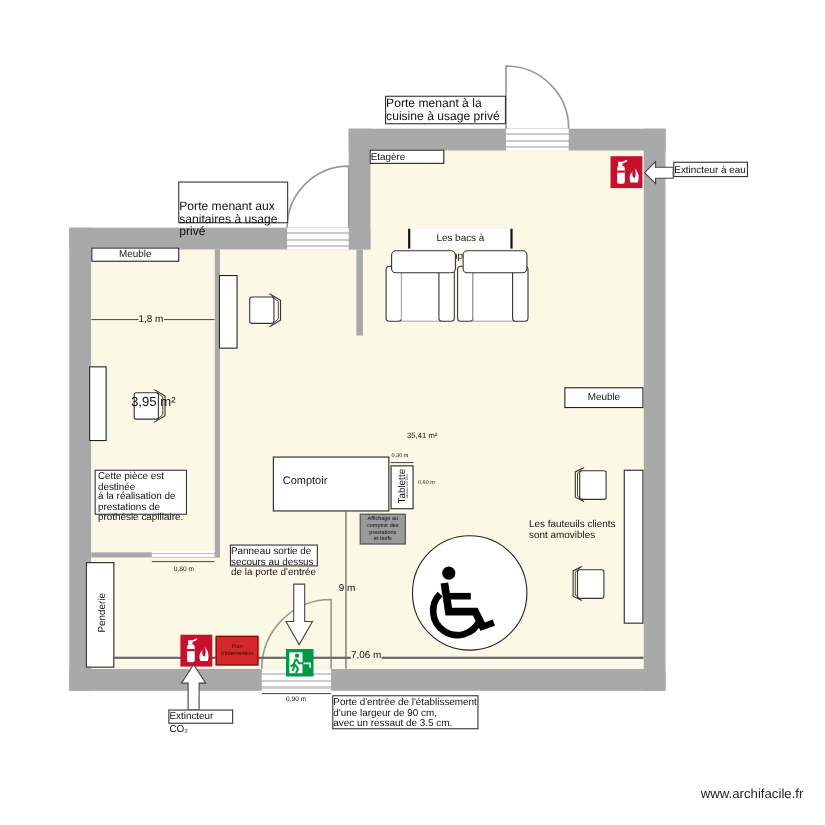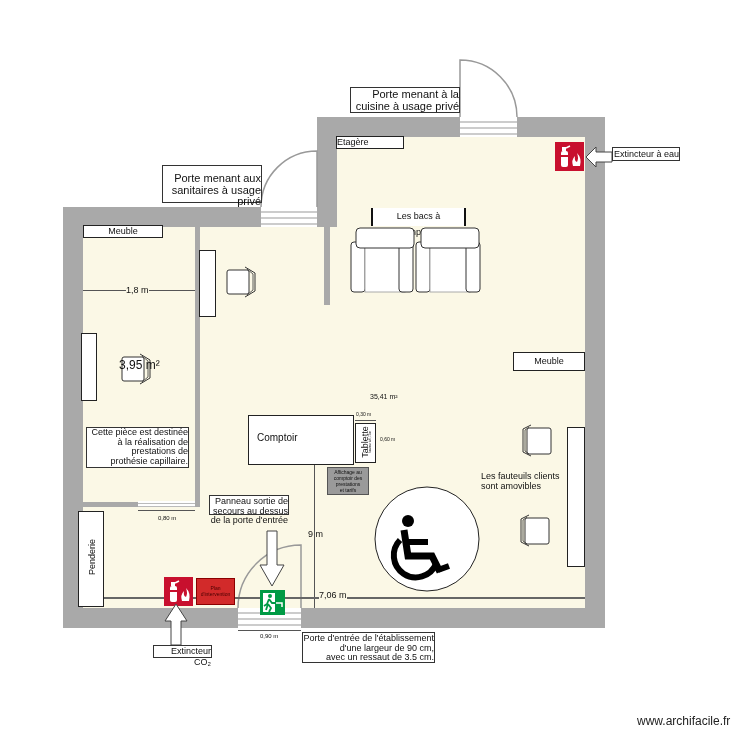--- a/index.html
+++ b/index.html
@@ -2,21 +2,21 @@
 <html><head>
 <meta charset="utf-8">
 <style>
   * { box-sizing: border-box; margin: 0; padding: 0; }
   html, body { width: 750px; height: 750px; background: #ffffff; overflow: hidden; }
   body { position: relative; font-family: "Liberation Sans", sans-serif; color: #111; }
   .abs { position: absolute; }
   .wall { position: absolute; background: #a9a9a9; }
   .floor { position: absolute; background: #fbf8e6; }
   .furn { position: absolute; background: #ffffff; border: 1px solid #222; }
-  .label-box { position: absolute; background: #fff; border: 1px solid #333; text-align: right; line-height: 1.05; }
+  .label-box { position: absolute; background: #fff; border: 1px solid #333; text-align: left; line-height: 1.05; }
   .txt { position: absolute; white-space: nowrap; }
   .dim-line { position: absolute; background: #555; }
   .door-strip { position: absolute; background: #fff; }
   svg { position: absolute; overflow: visible; }
 </style>
 </head>
 <body>
 
 <div class="wall" style="left:317px;top:117px;width:288px;height:20px;"></div>
 <div class="wall" style="left:585px;top:117px;width:20px;height:511px;"></div>
@@ -43,21 +43,21 @@
 <svg style="left:0;top:0;" width="750" height="750">
   <path d="M460 117 L460 60 A57 57 0 0 1 517 117" fill="none" stroke="#999" stroke-width="1.5"></path>
   <path d="M261 207 A56 56 0 0 1 317 151 L317 207" fill="none" stroke="#999" stroke-width="1.5"></path>
   <path d="M238 608 A63 63 0 0 1 301 545 L301 608" fill="none" stroke="#999" stroke-width="1.5"></path>
 </svg>
 
 <div class="label-box" style="left:350px;top:87px;width:110px;height:26px;font-size:11px;padding-top:1px;">
   <div>Porte menant à la</div>
   <div>cuisine à usage privé</div>
 </div>
-<div class="label-box" style="left:162px;top:165px;width:100px;height:38px;font-size:11px;padding-top:7px;">
+<div class="label-box" style="left:162px;top:165px;width:100px;height:38px;font-size:11px;padding-top:17px;">
   <div>Porte menant aux</div>
   <div>sanitaires à usage</div>
   <div>privé</div>
 </div>
 
 <div class="furn" style="left:336px;top:136px;width:68px;height:13px;font-size:9px;text-align:left;line-height:11px;">
   <span>Etagère</span>
 </div>
 
 <div class="abs" style="left:555px;top:142px;width:29px;height:29px;background:#c8102e;">
@@ -84,21 +84,21 @@
 
 <div class="furn" style="left:81px;top:333px;width:16px;height:68px;"></div>
 
 <svg style="left:120px;top:352px;" width="36" height="34">
   <rect x="2" y="5" width="22" height="24" rx="2" fill="#fff" stroke="#333" stroke-width="1"></rect>
   <path d="M20 2 L30 8 L30 26 L20 32" fill="none" stroke="#333" stroke-width="1"></path>
   <path d="M22 4 L28 9 L28 25 L22 30" fill="none" stroke="#333" stroke-width="0.8"></path>
 </svg>
 <div class="txt" style="left:119px;top:358px;font-size:12px;">3,95 m²</div>
 
-<div class="label-box" style="left:86px;top:427px;width:103px;height:41px;font-size:9px;text-align:right;padding-left:2px;line-height:9.5px;">
+<div class="label-box" style="left:86px;top:427px;width:84px;height:41px;font-size:9px;text-align:left;padding-left:2px;line-height:9.5px;">
   <div>Cette pièce est destinée</div>
   <div>à la réalisation de</div>
   <div>prestations de</div>
   <div>prothésie capillaire.</div>
 </div>
 
 <div class="dim-line" style="left:138px;top:510px;width:57px;height:1px;"></div>
 <div class="txt" style="left:158px;top:515px;font-size:6px;">0,80 m</div>
 
 <div class="furn" style="left:199px;top:250px;width:17px;height:67px;"></div>

